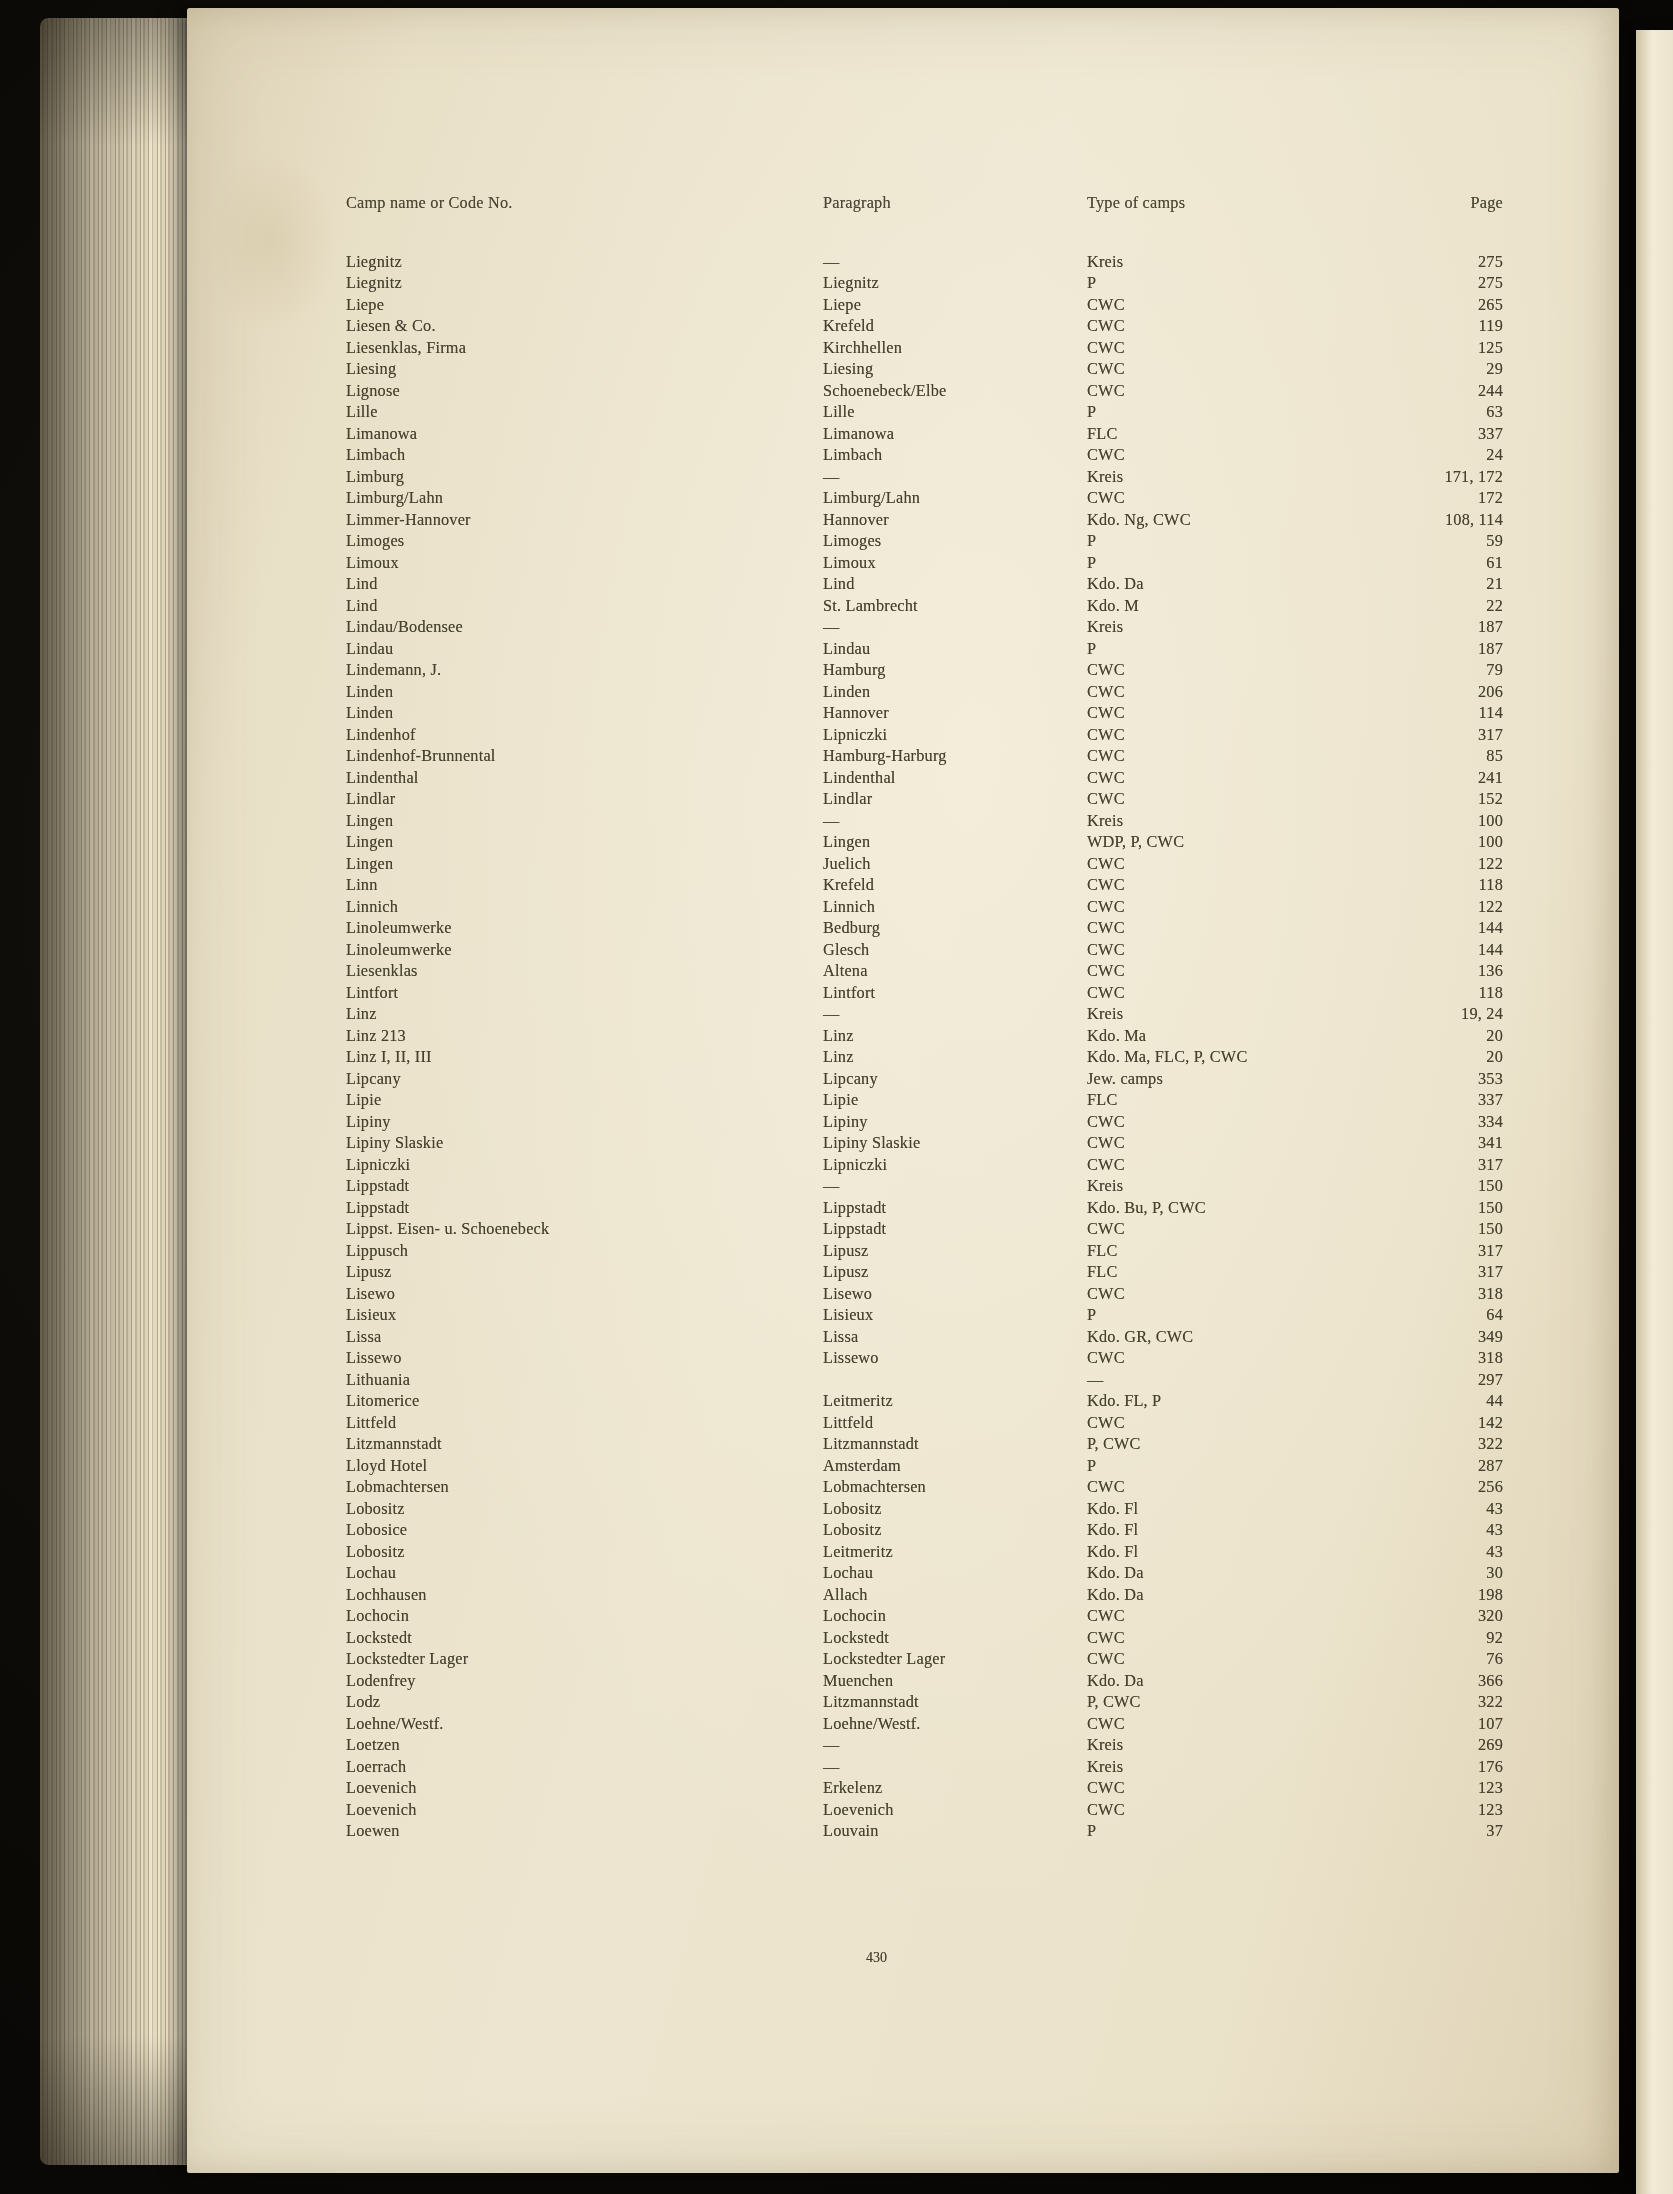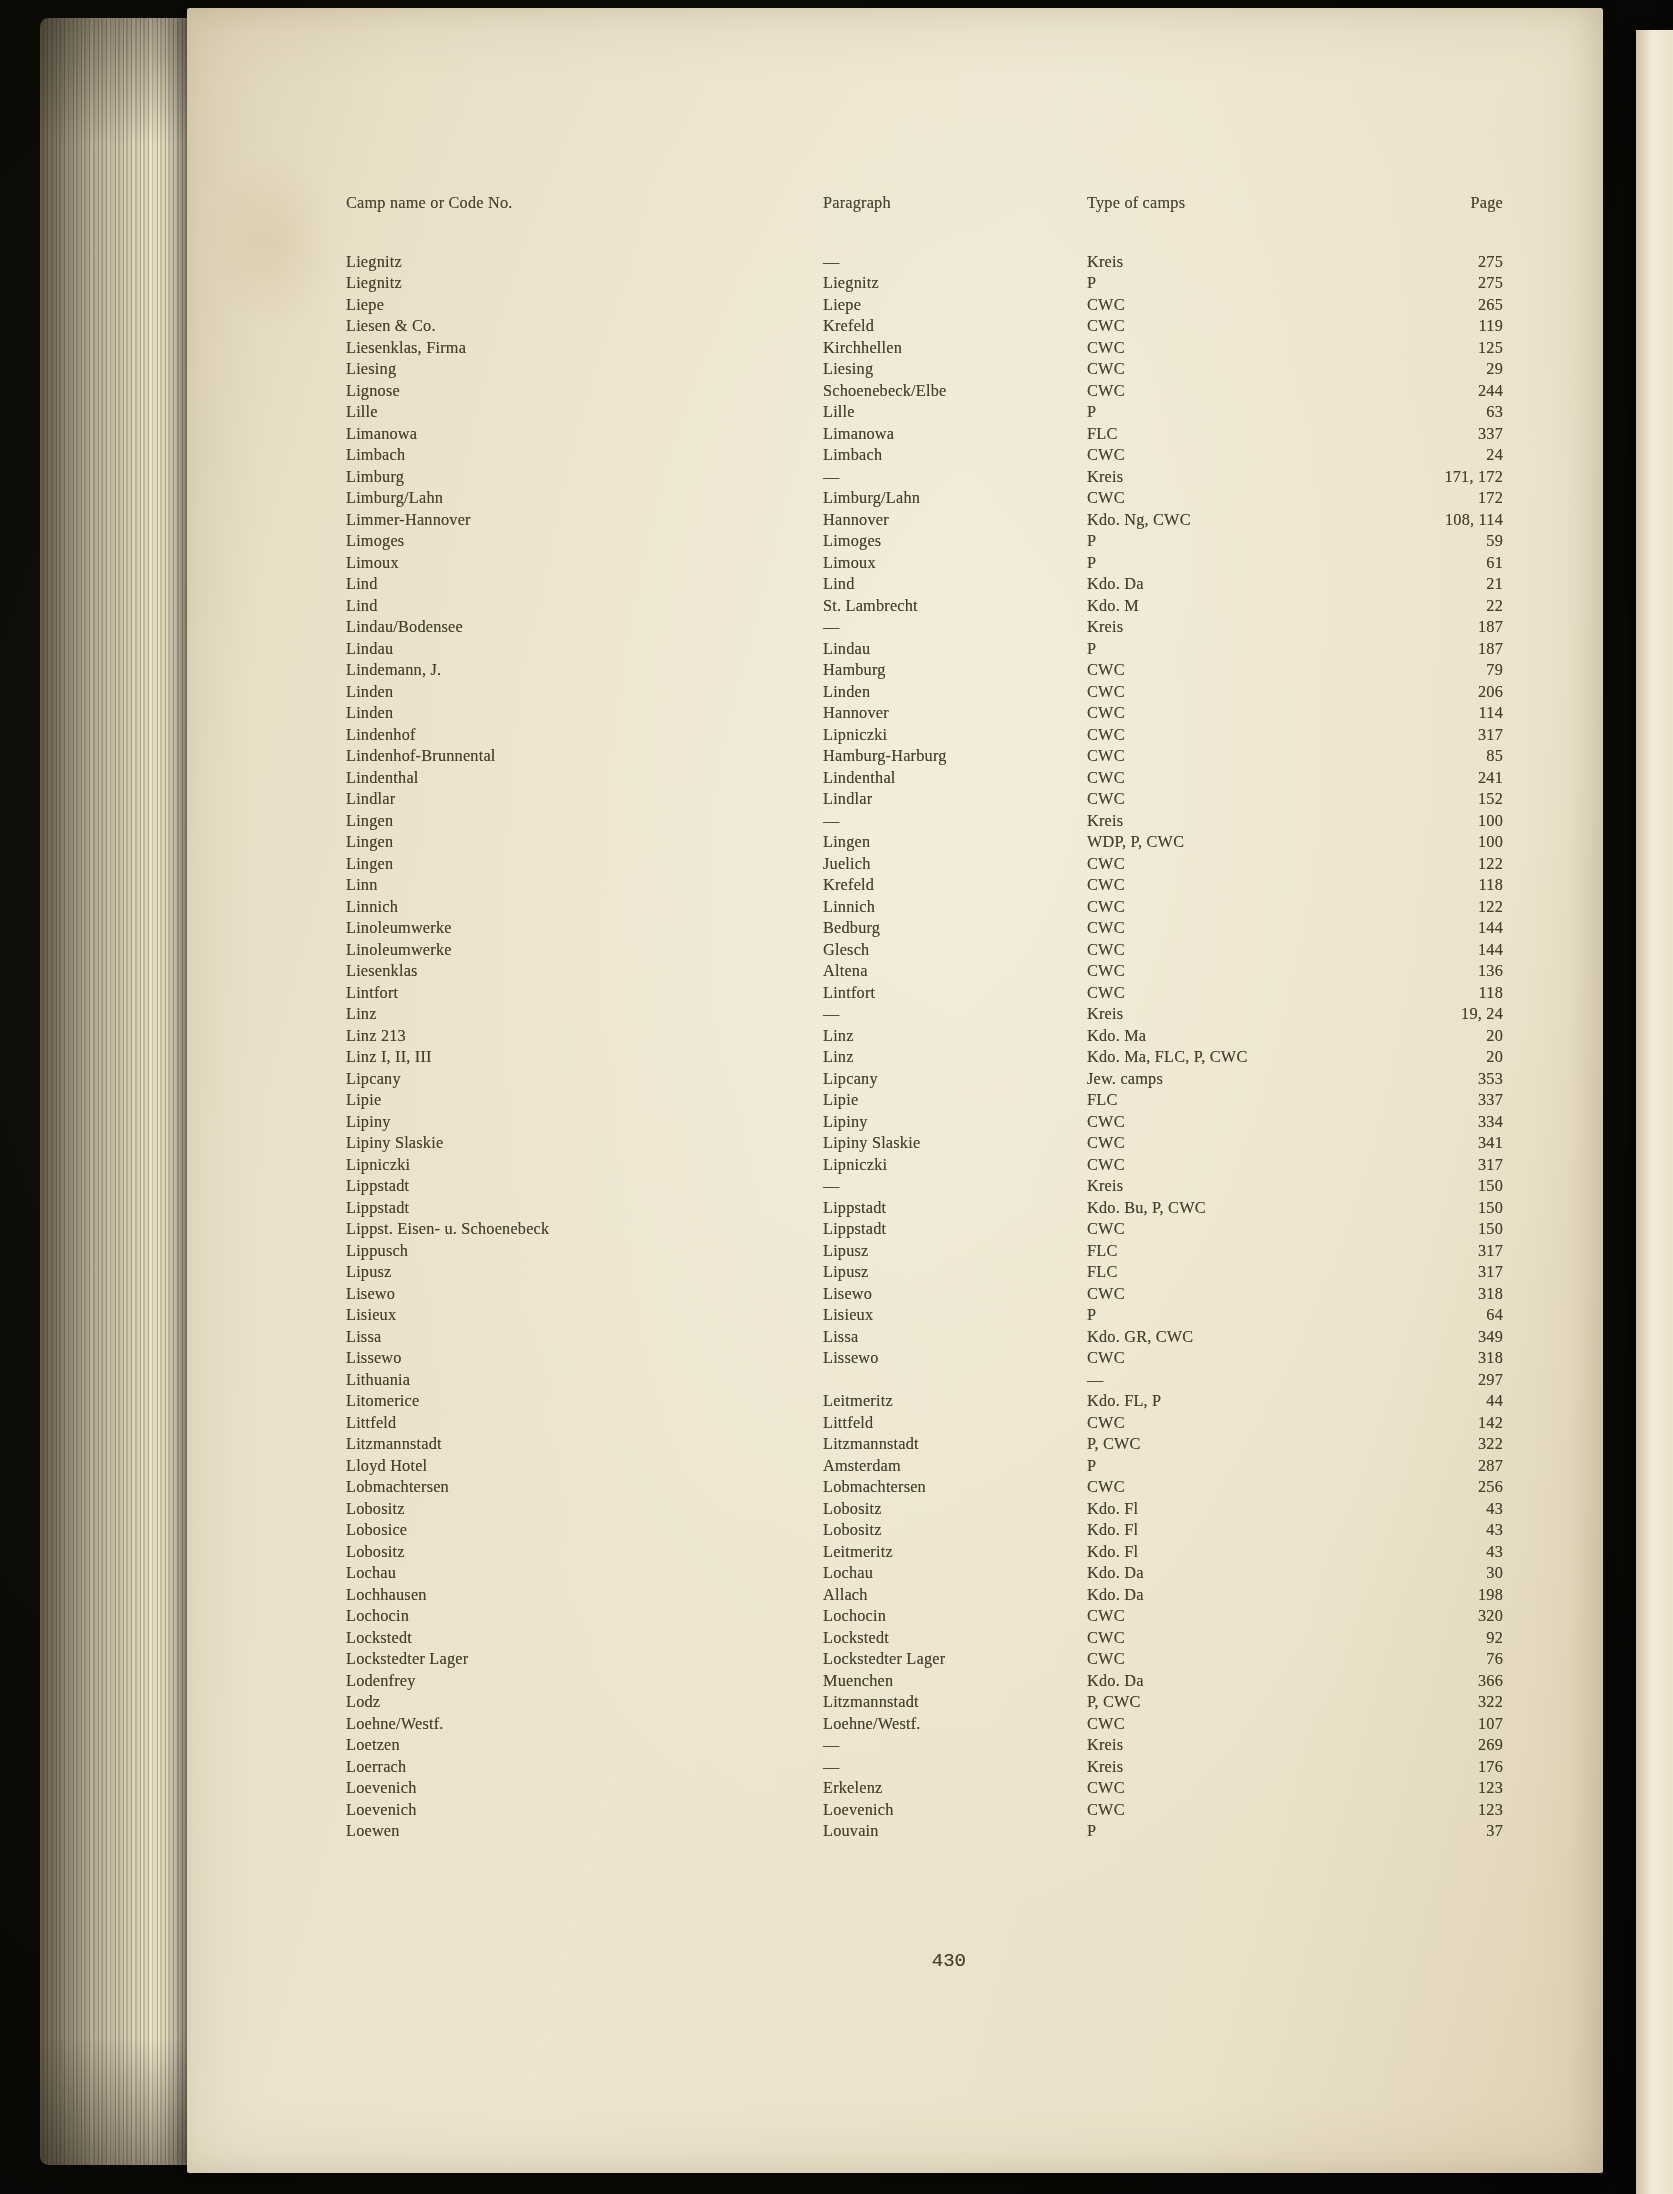--- a/index.html
+++ b/index.html
@@ -28,20 +28,21 @@
   .page {
     position:absolute; left:187px; top:8.4px; width:1416px; height:2165px;
     border-radius:2.5px;
     background:
       radial-gradient(ellipse at 55% 35%, rgba(255,252,240,.35) 0%, rgba(255,252,240,0) 60%),
       linear-gradient(105deg, #ddd2b6 0%, #e9e0c8 12%, #ede5cf 45%, #ebe2ca 78%, #ded2b4 100%);
     box-shadow:
       -8.4px 0 18.4px rgba(0,0,0,.5),
       inset 0 0 75px rgba(110,92,55,.16),
       inset -11.7px 0 25px rgba(90,72,40,.12);
+    padding-left: 16px;
   }
   .page::before { 
     content:""; position:absolute; left:16.7px; top:142px; width:134px; height:184px;
     background: radial-gradient(ellipse at center, rgba(170,140,80,.14), rgba(170,140,80,0) 70%);
   }
 
   
   .next-page {
     position:absolute; right:0; top:30px; width:37px; height:2164px;
     background: linear-gradient(90deg, #cfc3a5 0%, #f2ebd7 45%, #ece3cd 100%);
@@ -57,23 +58,22 @@
     letter-spacing:0.2px;
     text-shadow:0 0 0.5px rgba(70,60,35,.55);
     white-space:nowrap;
   }
   .thead { margin-bottom:37px; color:#4b4633; }
   .row { height:21.5px; }
   .c4 { text-align:right; }
 
   .folio {
     position:absolute; left:679px; top:1942px; width:100px;
-    text-align:right; font-size:19px; color:#46412f;
+    text-align:left; font-size:14px; color:#46412f;
     text-shadow:0 0 0.5px rgba(70,60,35,.55);
-    font-family:Liberation Mono, monospace;
   }
 </style>
 </head>
 <body>
 
 <div class="scene">
 
   <div class="page-edges"></div>
 
   <div class="page">

